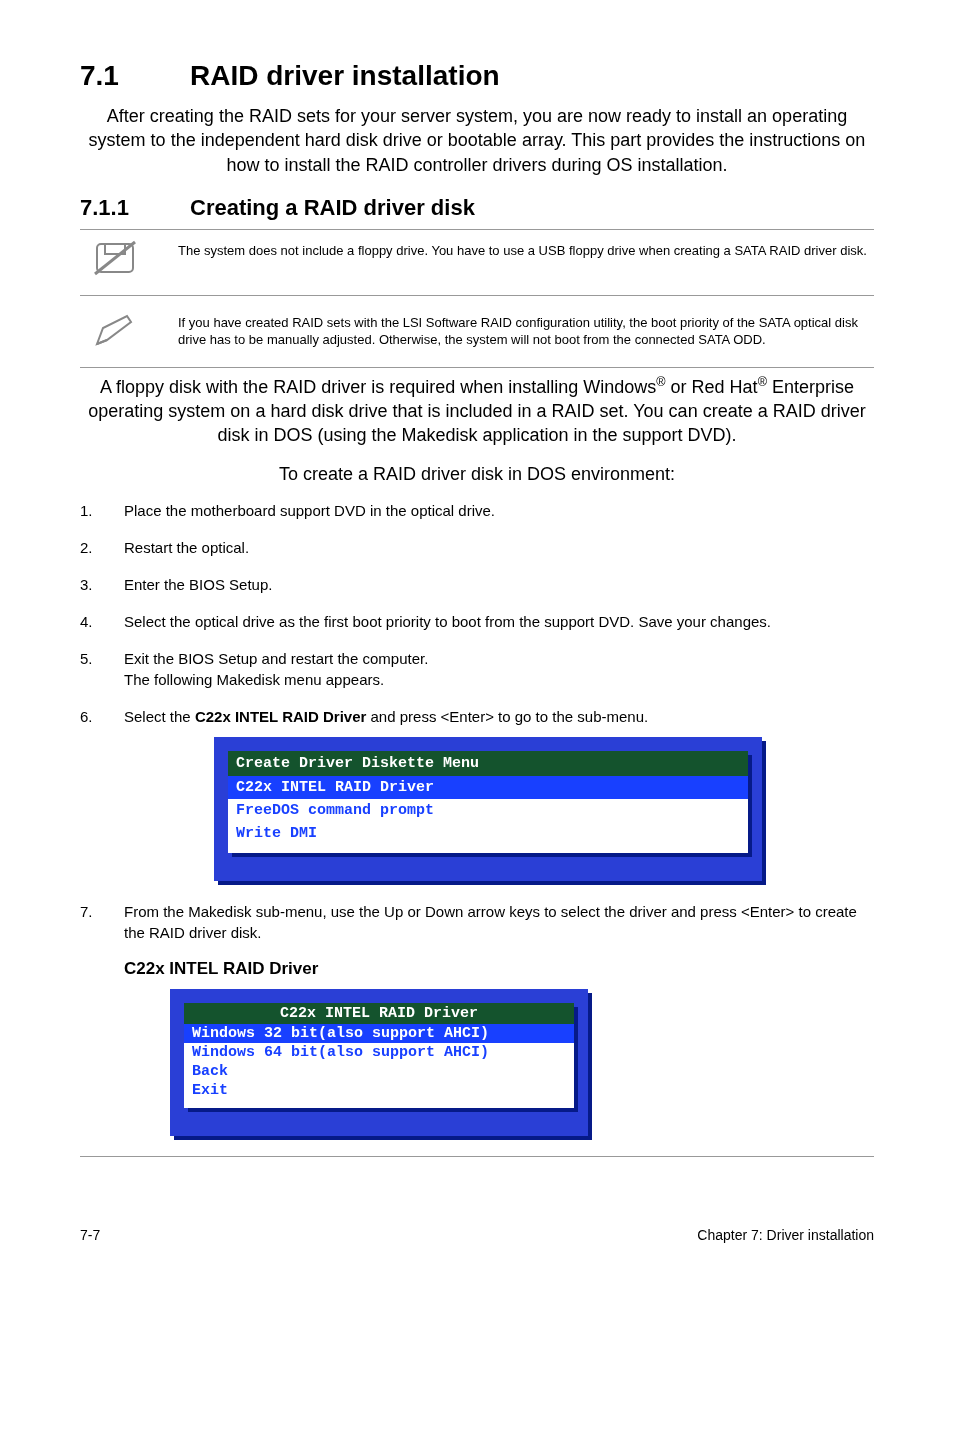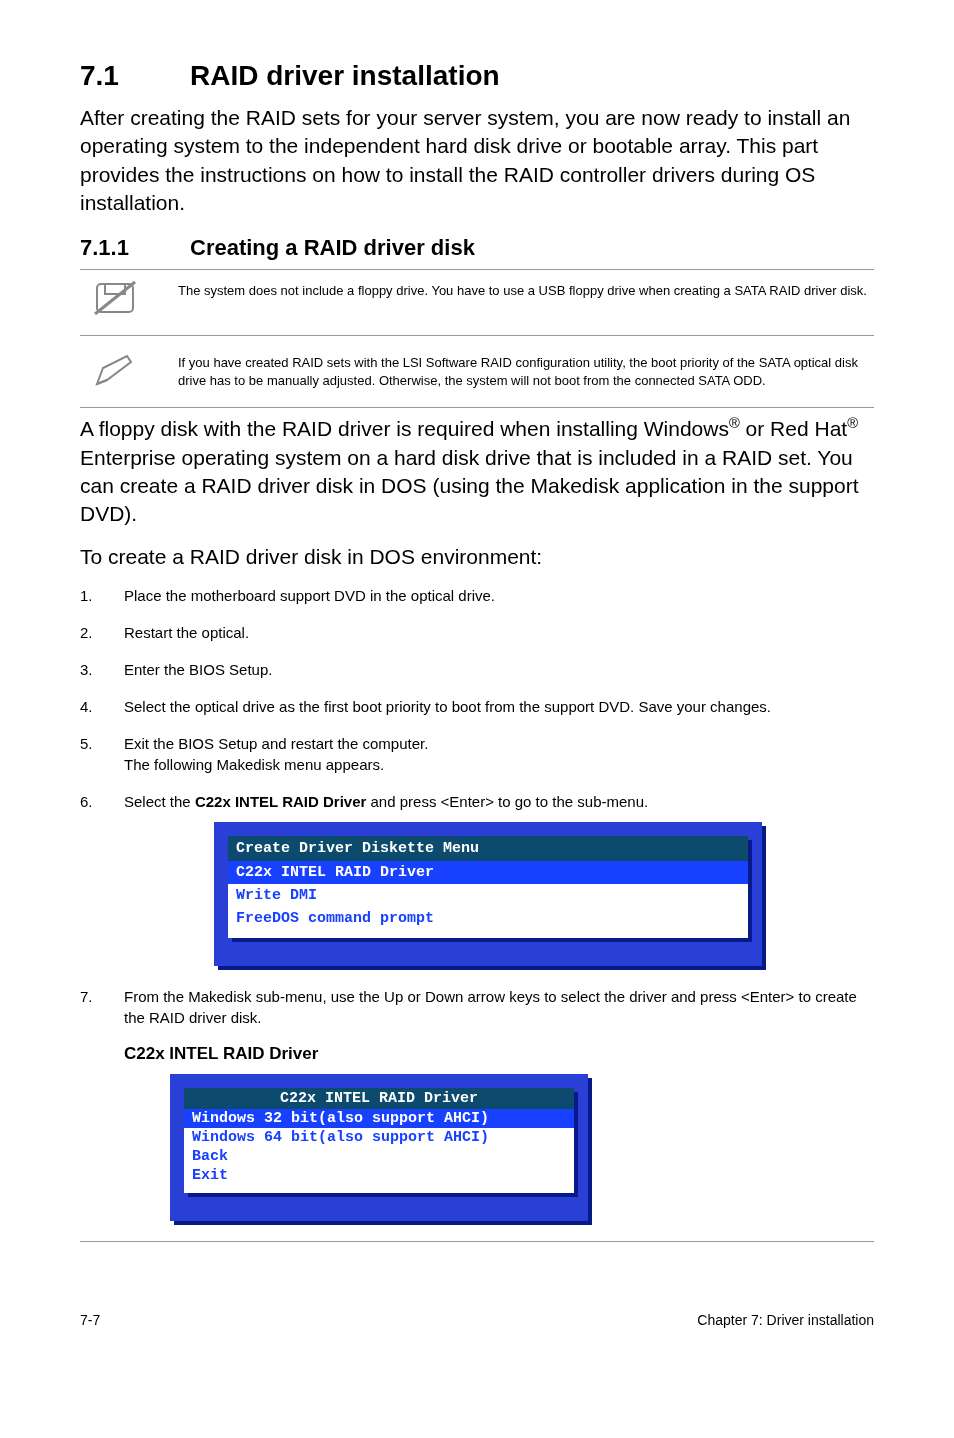--- a/index.html
+++ b/index.html
@@ -23,23 +23,24 @@
   h2 {
     font-size: 22px;
     font-weight: bold;
     margin: 18px 0 8px 0;
   }
   h2 .subnum {
     display: inline-block;
     width: 110px;
   }
   p.body {
-    font-size: 21px;
+    font-size: 18px;
     line-height: 1.35;
     margin: 0 0 14px 0;
+    text-align: center;
   }
   .note-row {
     display: flex;
     align-items: flex-start;
     border-top: 1px solid #999;
     border-bottom: 1px solid #999;
     padding: 8px 0;
     margin: 6px 0;
     gap: 28px;
   }
@@ -102,21 +103,21 @@
     font-weight: bold;
   }
   .term.large { width: 520px; }
   .term.small { width: 390px; }
   .term .panel {
     background: #fff;
     box-shadow: 4px 4px 0 #061a88;
     padding: 0 0 8px 0;
   }
   .term .panel-title {
-    background: #0c4a6e;
+    background: #14532d;
     color: #fff;
     padding: 2px 8px;
   }
   .term .panel-title.center { text-align: center; }
   .term .sel {
     background: #1840ff;
     color: #fff;
     padding: 1px 8px;
   }
   .term .opt {
@@ -194,22 +195,22 @@
     <div class="substep">The following Makedisk menu appears.</div>
   </li>
   <li>
     <span>Select the </span><span class="bold">C22x INTEL RAID Driver</span><span> and press &lt;Enter&gt; to go to the sub-menu.</span>
 
     <div class="term-wrap">
       <div class="term large">
         <div class="panel">
           <div class="panel-title">Create Driver Diskette Menu</div>
           <div class="sel">C22x INTEL RAID Driver</div>
+          <div class="opt">FreeDOS command prompt</div>
           <div class="opt">Write DMI</div>
-          <div class="opt">FreeDOS command prompt</div>
         </div>
       </div>
     </div>
   </li>
   <li>
     <span>From the Makedisk sub-menu, use the Up or Down arrow keys to select the driver and press &lt;Enter&gt; to create the RAID driver disk.</span>
   </li>
 </ol>
 
 <div class="subhead">C22x INTEL RAID Driver</div>

